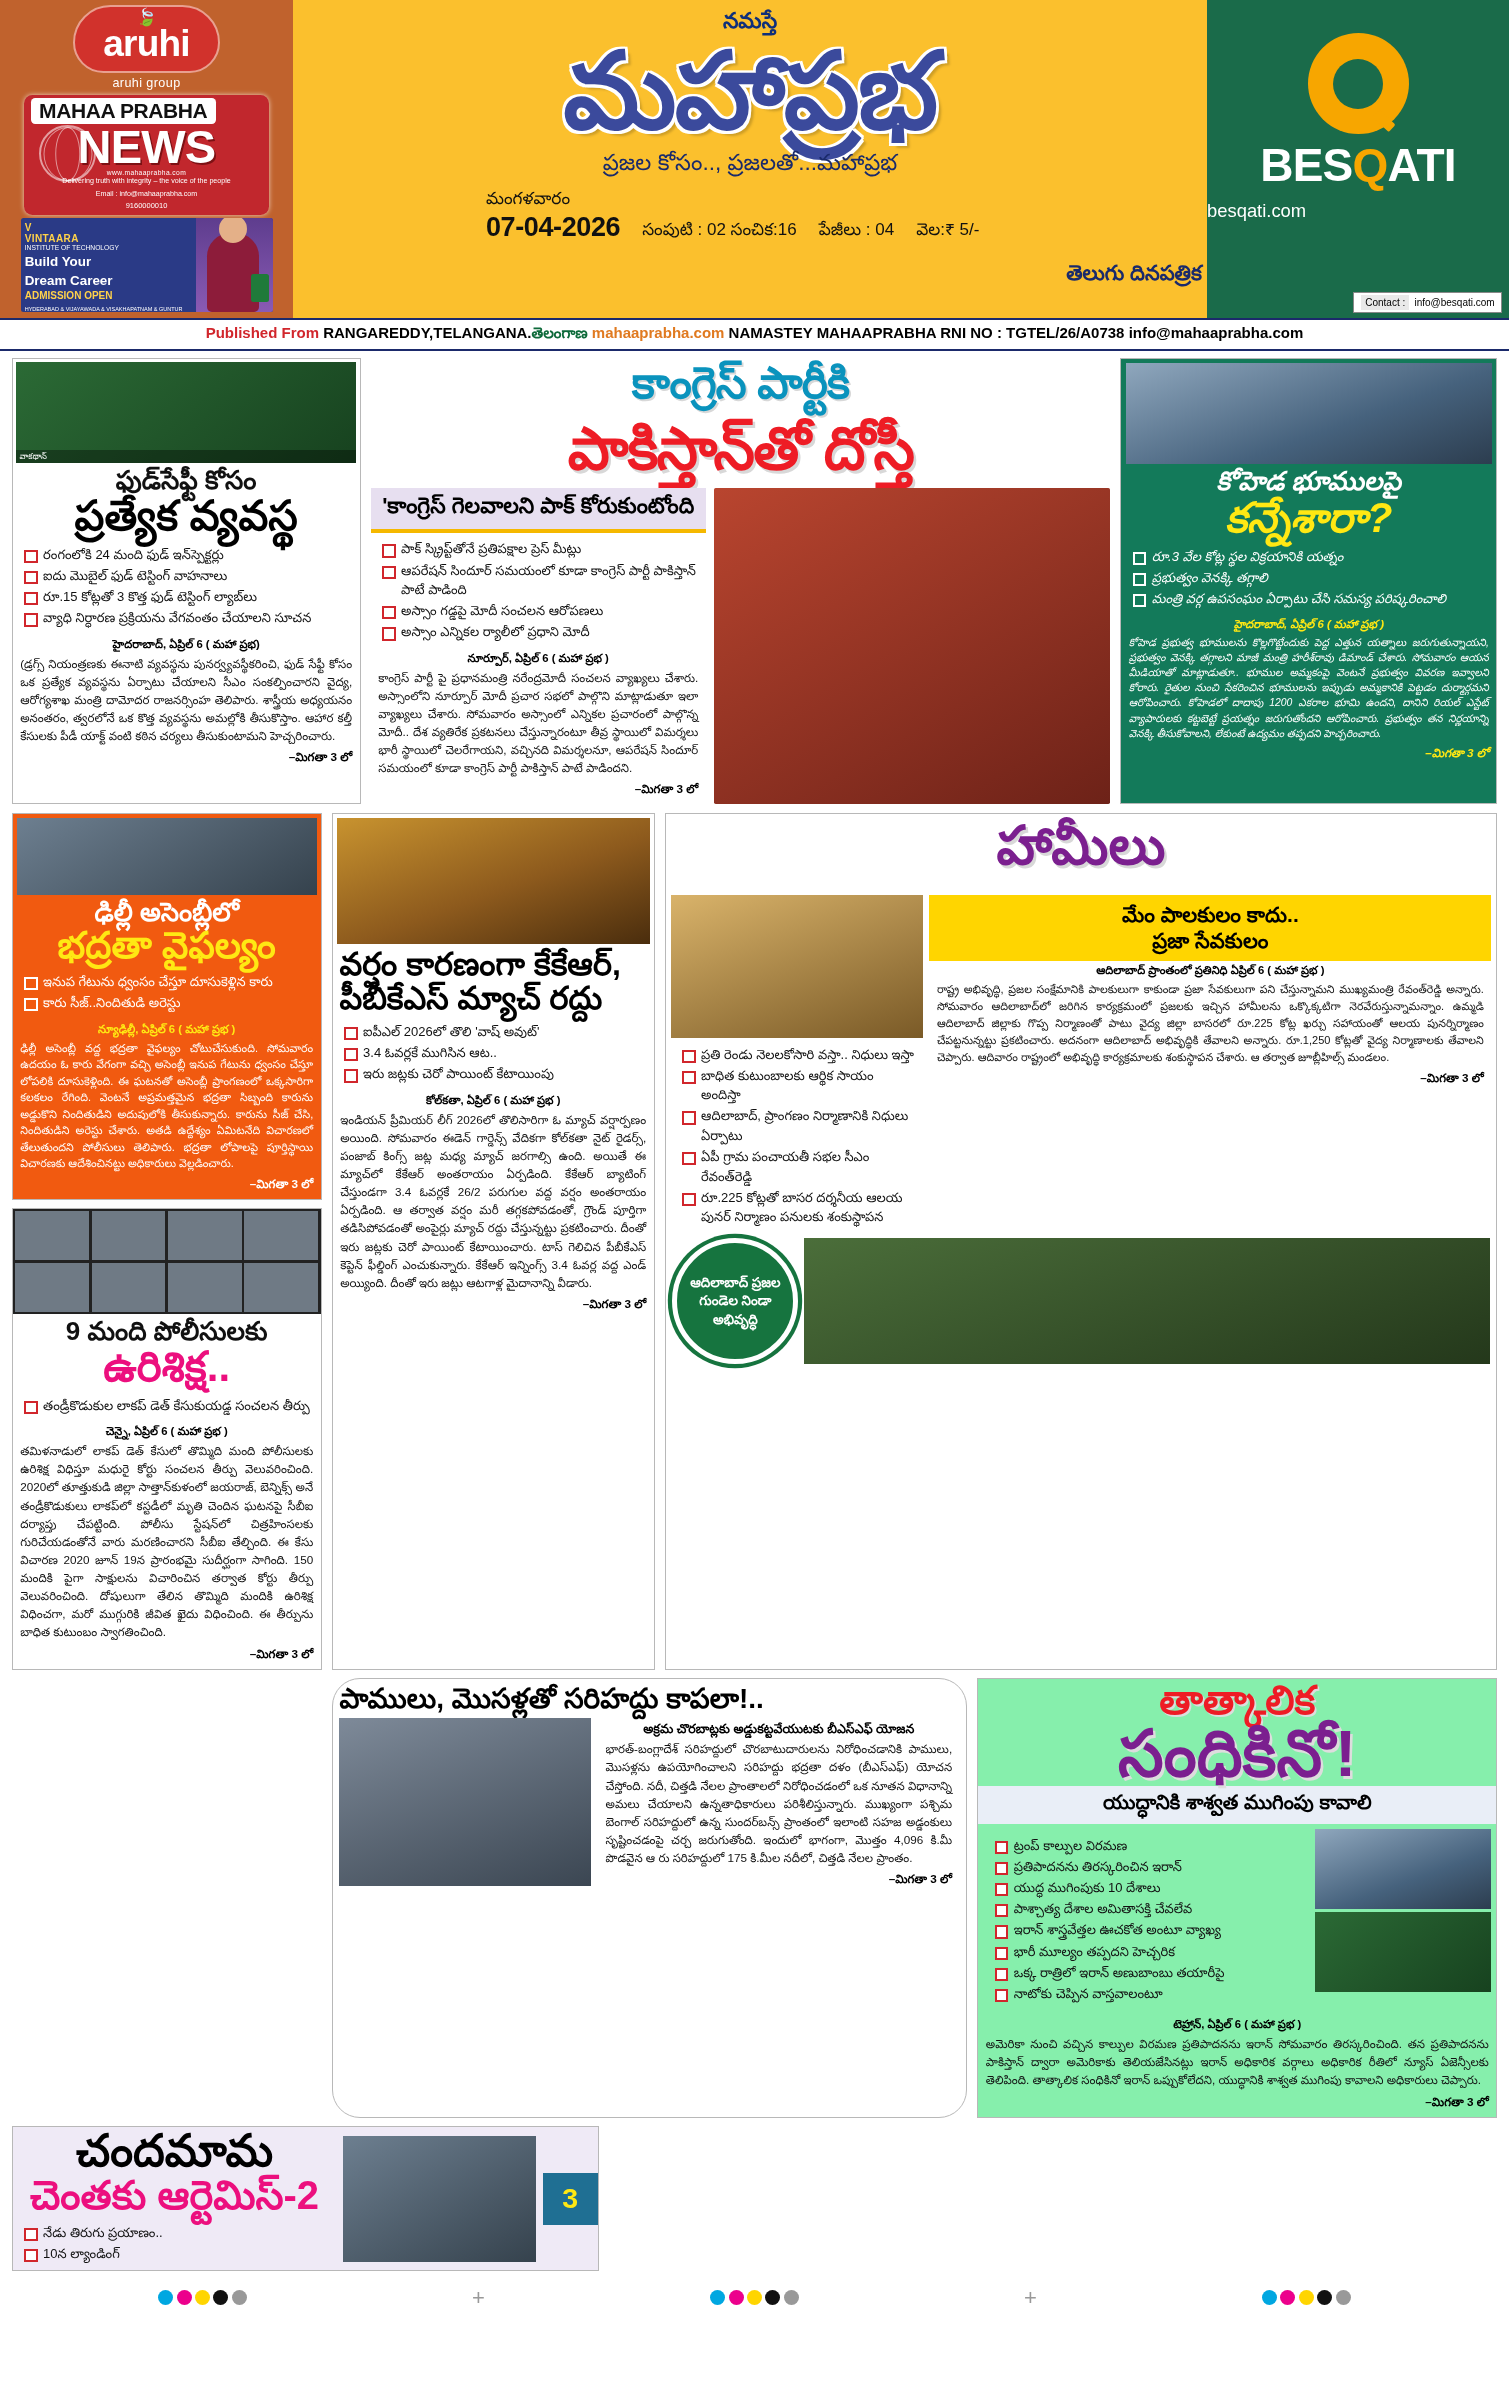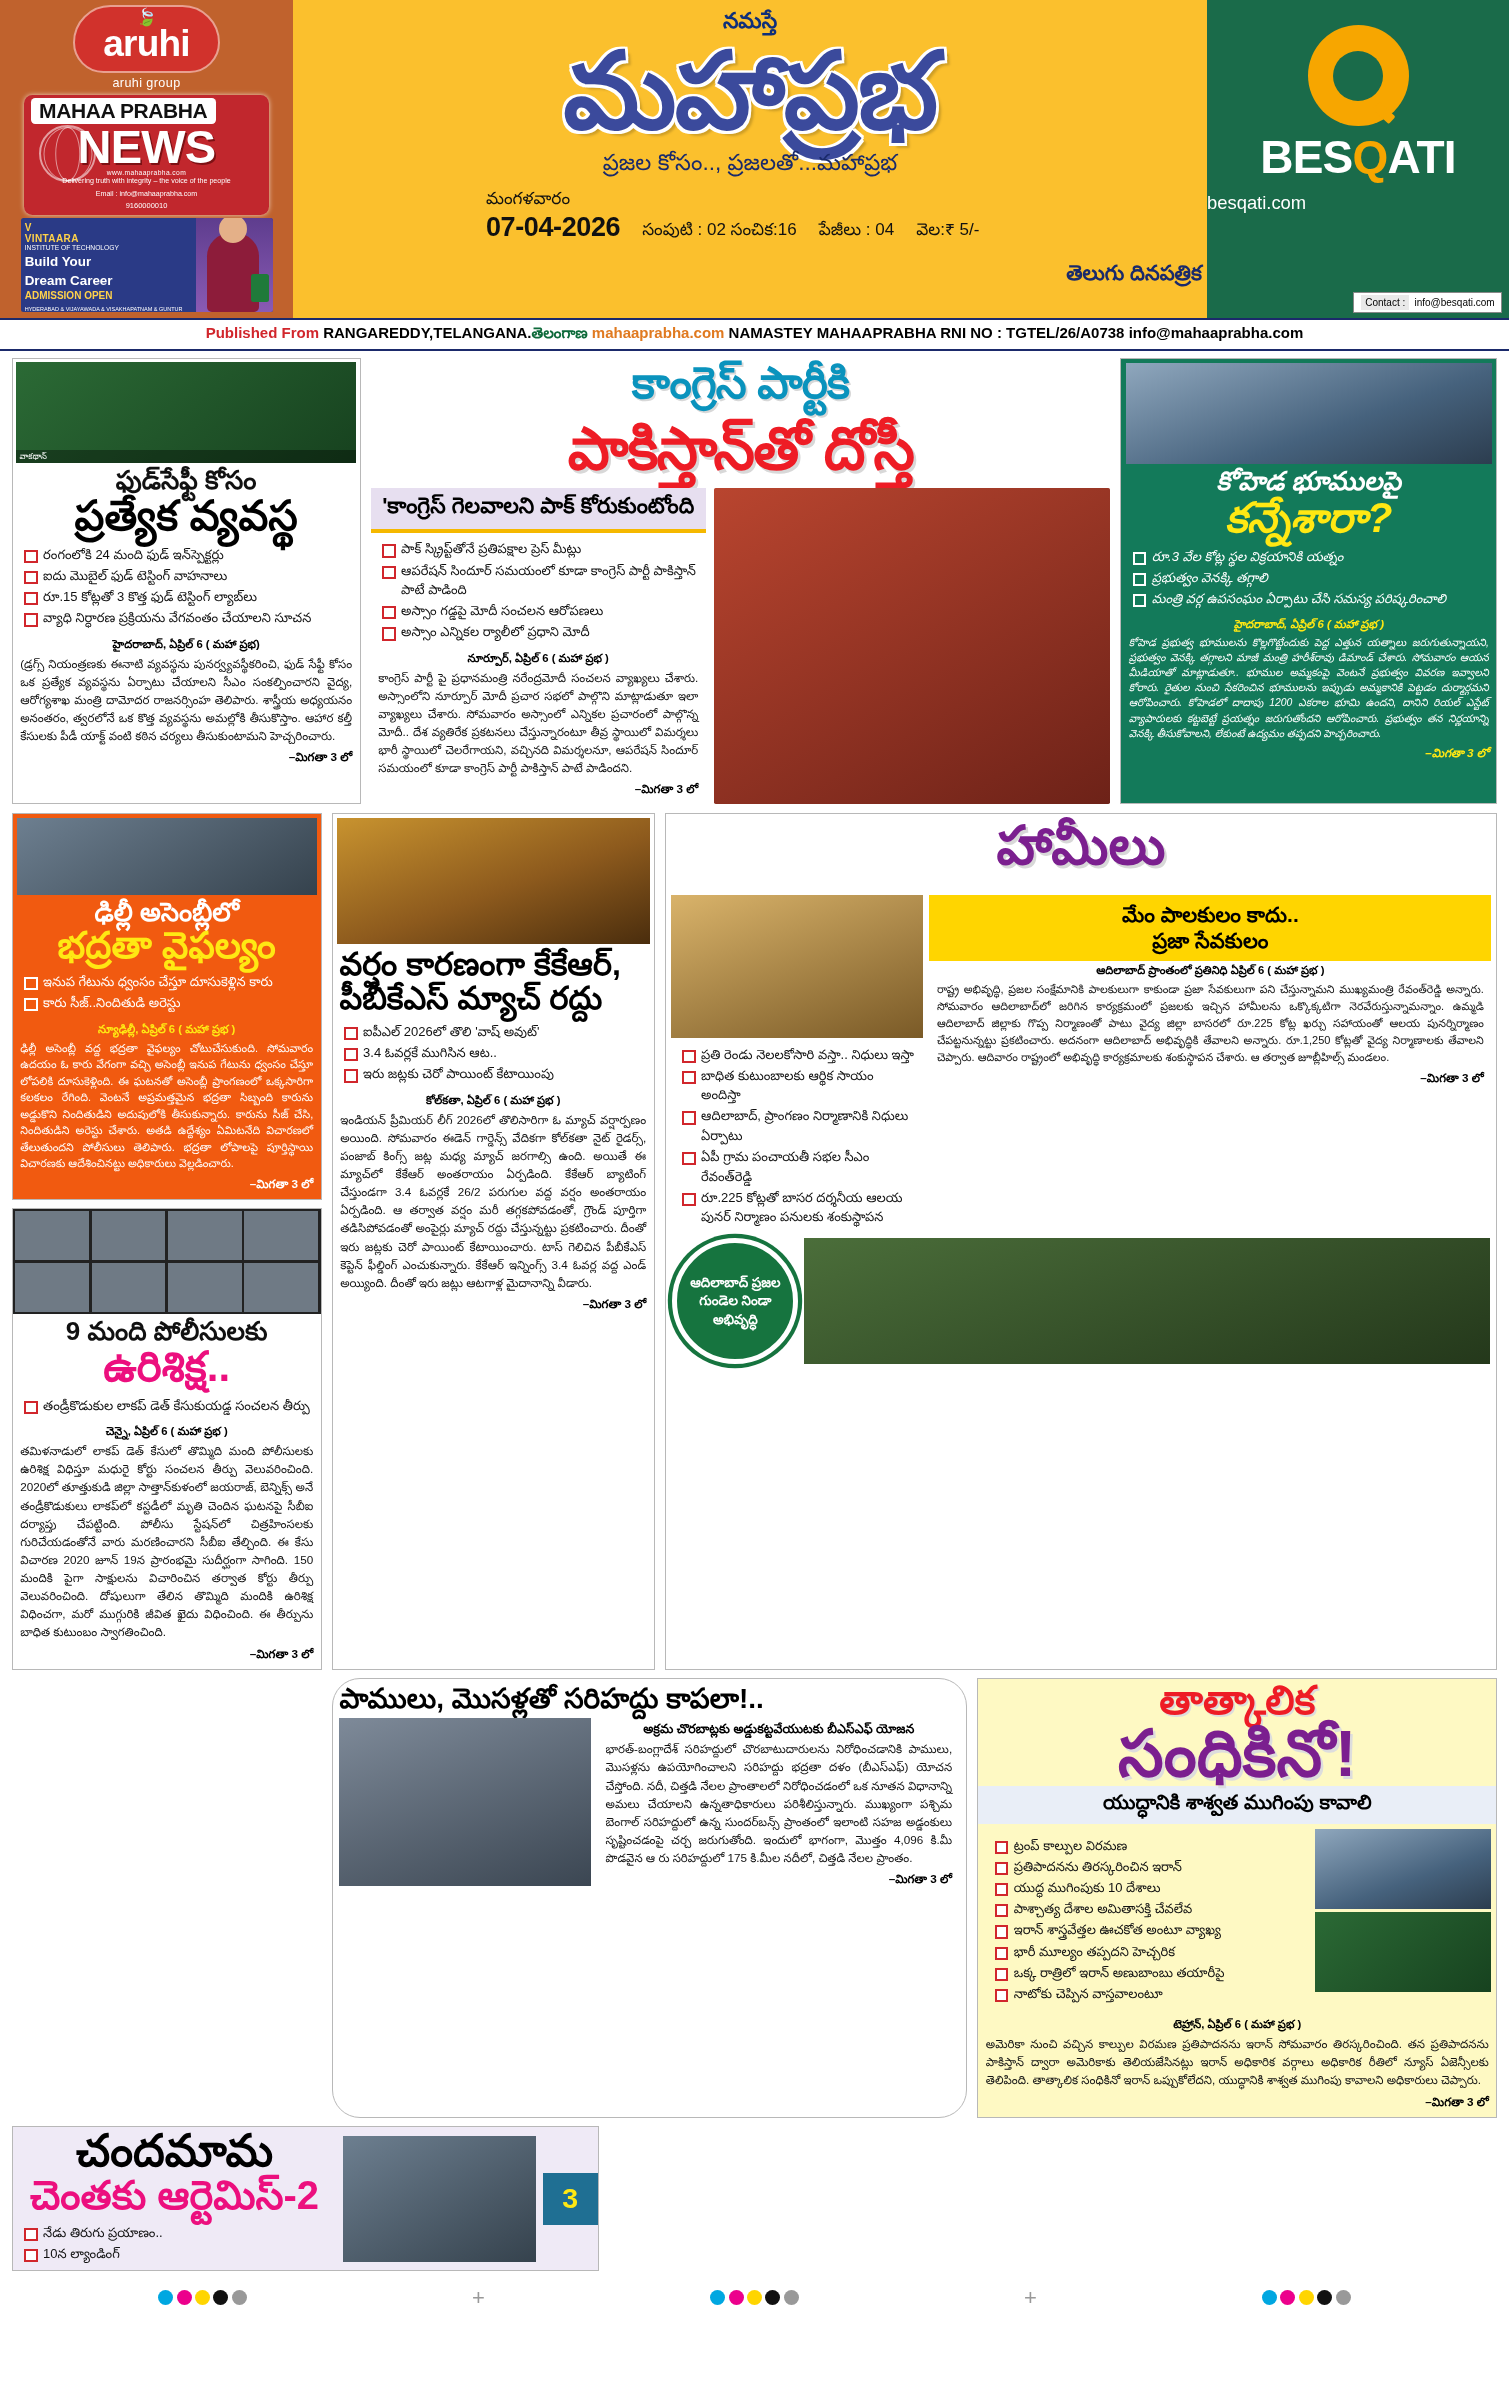--- a/index.html
+++ b/index.html
@@ -95,21 +95,21 @@
   .tagline { text-align:center; color:#1a2a6b; font-size:22.6px; margin-top:1.7px;}
   .dateline {
     display:flex; align-items:flex-end; gap:22px;
     padding:8.4px 0 0 193px; color:#111;
   }
   .dl-day { font-size:17px; color:#111; }
   .dl-date { font-size:27px; font-weight:bold; letter-spacing:-0.4px;}
   .dl-meta { font-size:17px; }
   .dl-right { position:absolute; right:5px; bottom:28.5px; font-size:21px; color:#1a2a6b; font-weight:bold;}
 
-  .mh-right { width:302px; background:#1a6b4a; position:relative; padding-top:22px;}
+  .mh-right { width:302px; background:#1a6b4a; position:relative; padding-top:30px;}
   .bq-circle {
     width:101px; height:101px; border-radius:50%; background:#f7a600;
     margin:3.4px auto 0; position:relative;
   }
   .bq-circle:after{
     content:""; position:absolute; right:13.4px; bottom:8.4px; width:22px; height:10px;
     background:#f7a600; transform:rotate(42deg); border-radius:1.7px;
   }
   .bq-inner{
     position:absolute; left:50%; top:50%; transform:translate(-50%,-50%);
@@ -173,21 +173,21 @@
   .green-box .cont { color:#ffe813; }
 
   .orange-box { background:#f15a10; color:#fff; }
   .orange-box .hl-sm { color:#fff; }
   .orange-box .hl-lg { color:#ffe813; }
   .orange-box .bodytext { color:#fff; font-size:11px; line-height:1.5;}
   .orange-box .byline { color:#ffe813; }
   .orange-box .cont { color:#fff; }
 
   .lavender-box { background:#efeaf6; }
-  .cream-box { background:#fef9c3; }
+  .cream-box { background:#86efac; }
 
   .lead-head-1 { font-size:44px; color:#0a93bd; font-weight:bold; text-align:center;
     text-shadow:1.7px 1.7px 0 #d8d8d8; letter-spacing:-0.8px;}
   .lead-head-2 { font-size:59px; color:#ee1c25; font-weight:bold; text-align:center;
     text-shadow:2.5px 2.5px 0 #d8d8d8; letter-spacing:-1.7px; line-height:1.05;}
   .subhead-bar { background:#e7dff0; text-align:center; font-size:22px; font-weight:bold; padding:5px 3.4px; border-bottom:4.2px solid #f5b800;}
 
   .pink-head-1 { font-size:54px; color:#7b1f8f; font-weight:bold; text-align:center; text-shadow:2.5px 2.5px 0 #d8d8d8; }
   .pink-head-2 { font-size:54px; color:#ec0f7e; font-weight:bold; text-align:center; text-shadow:2.5px 2.5px 0 #d8d8d8; line-height:1.05;}
   .yellow-bar { background:#ffd500; text-align:center; font-size:21px; font-weight:bold; padding:6.7px 5px; line-height:1.25;}

